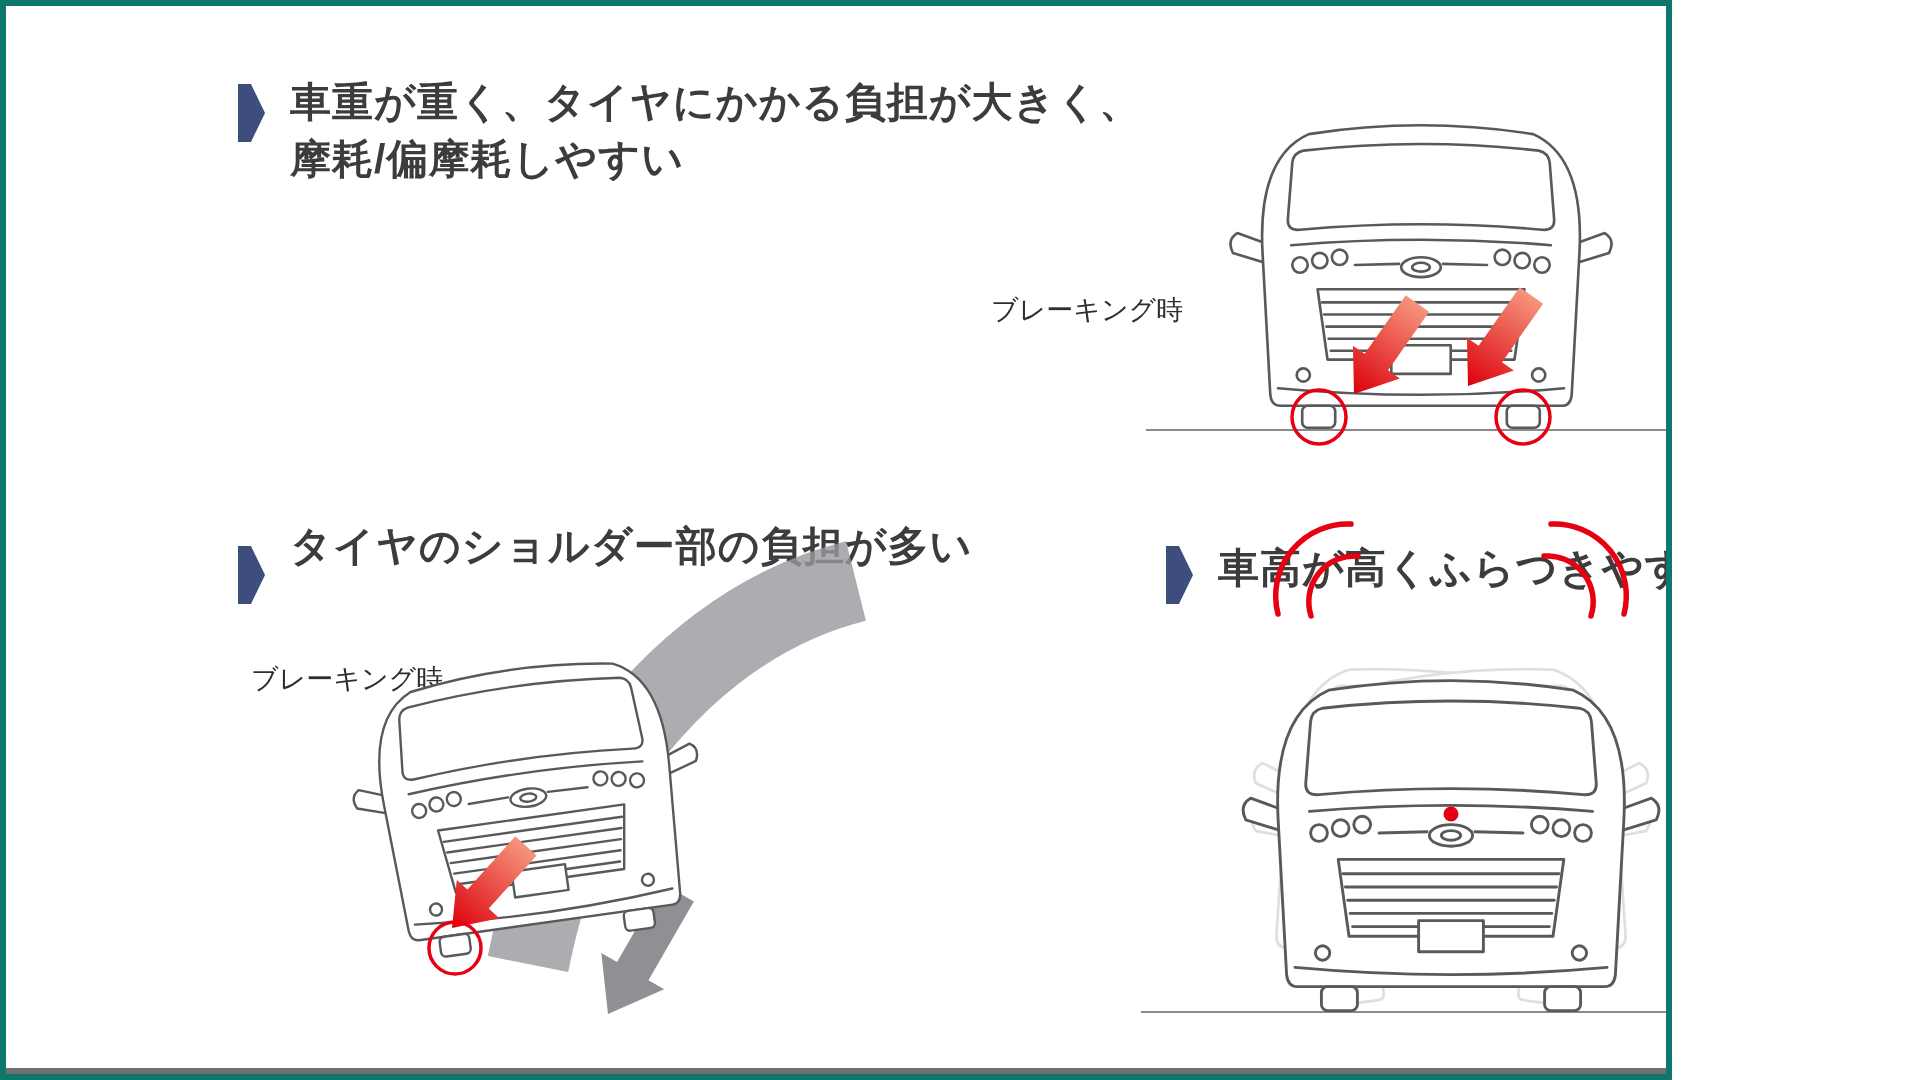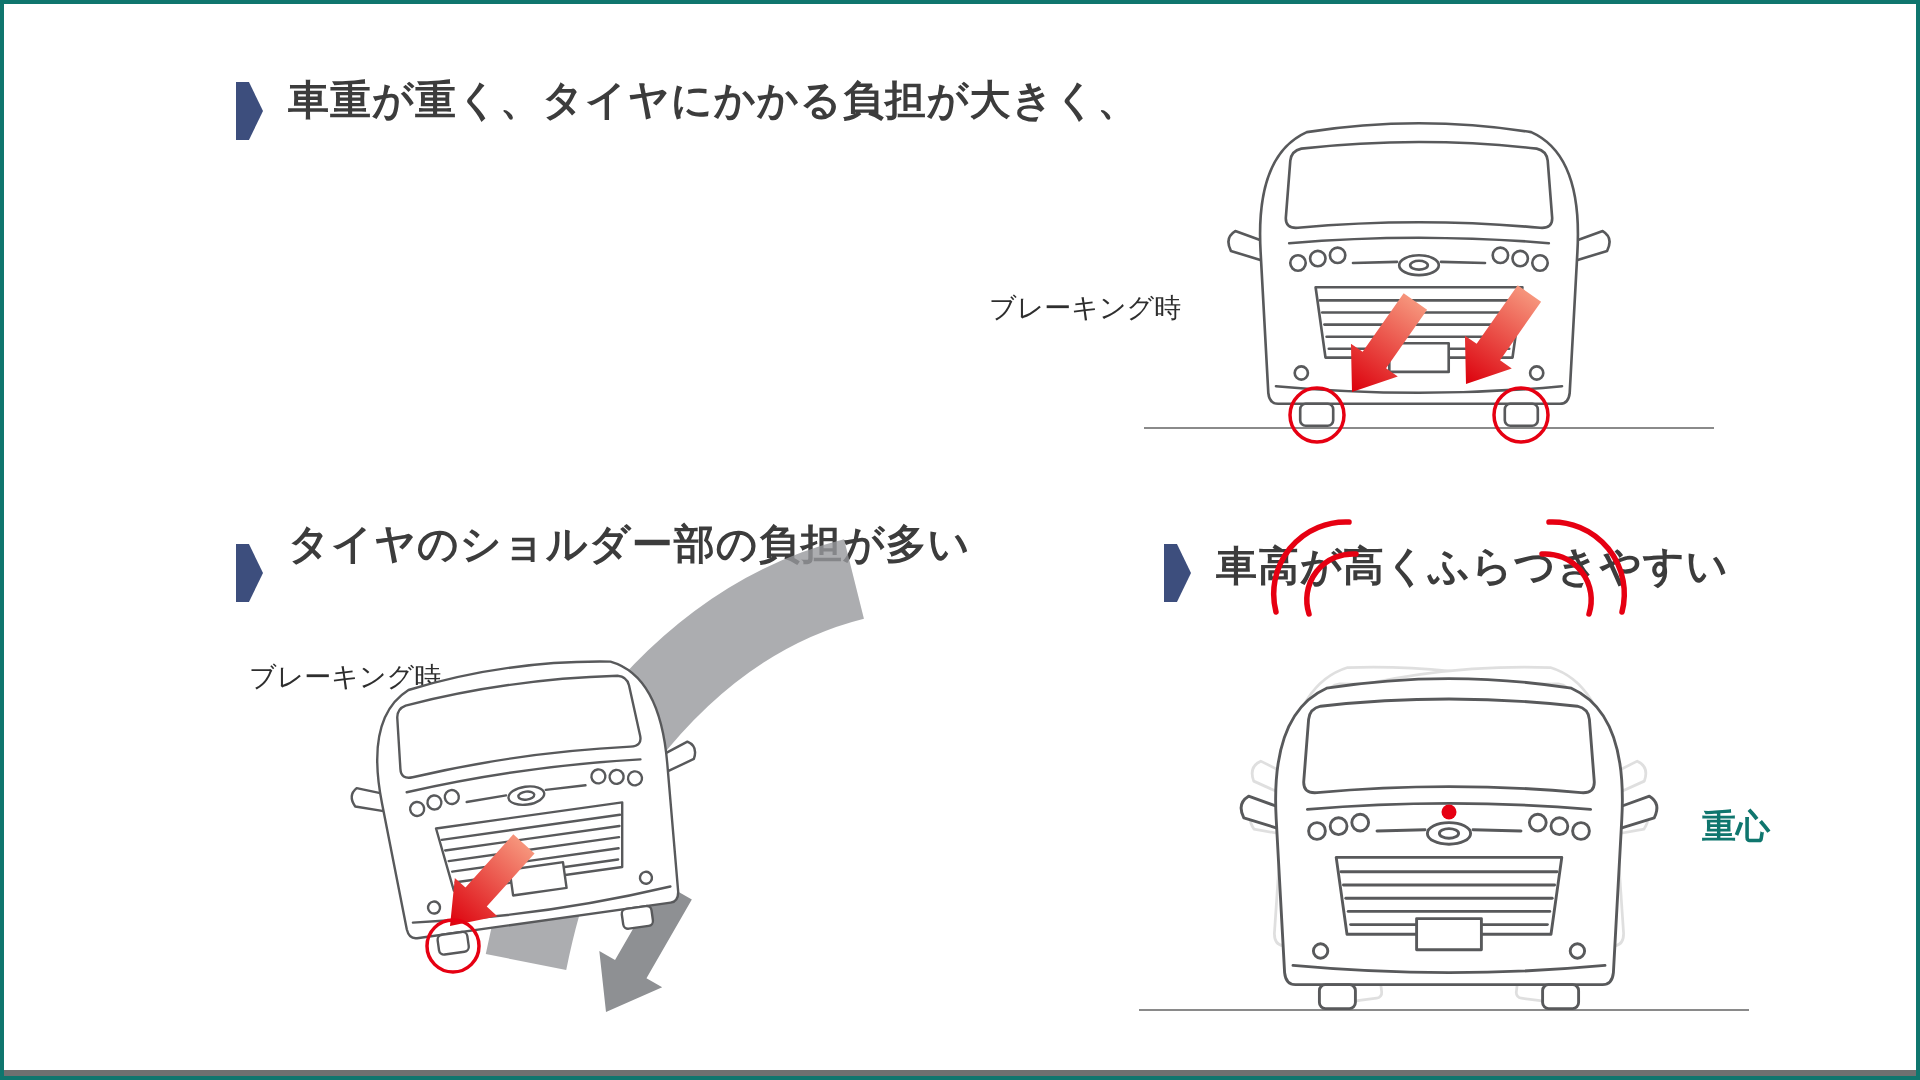--- a/index.html
+++ b/index.html
@@ -1,19 +1,19 @@
 <!DOCTYPE html>
 <html><head>
 <meta charset="utf-8">
 <style>
   *{margin:0;padding:0;box-sizing:border-box}
   html,body{width:1920px;height:1080px;background:#ffffff;
     font-family:"Liberation Sans","DejaVu Sans",sans-serif}
-  .page{position:relative;width:1920px;height:1080px;background:#fff;
-    border:4px solid #0f766e;overflow:hidden}
+  .page{position:relative;width:1672px;height:1080px;background:#fff;
+    border:6px solid #0f766e;overflow:hidden}
   .abs{position:absolute}
   .bullet{position:absolute;width:27px;height:58px;background:#3d4e7d;
     clip-path:polygon(0 0,48% 0,100% 50%,48% 100%,0 100%)}
   .heading{position:absolute;font-size:41px;font-weight:600;color:#3c3c3c;
     letter-spacing:1px;line-height:1.38;white-space:nowrap}
   .caption{position:absolute;font-size:27px;font-weight:400;color:#2e2e2e;
     white-space:nowrap}
   .cog{position:absolute;font-size:34px;font-weight:700;color:#0f766e;
     white-space:nowrap}
   .bottom-strip{position:absolute;left:0;right:0;bottom:0;height:6px;background:#6e7070}
@@ -60,20 +60,21 @@
           <rect x="92" y="298" width="30" height="20" rx="5" fill="#fff"></rect>
           <rect x="278" y="298" width="30" height="20" rx="5" fill="#fff"></rect>
         </g>
       </symbol>
     </defs>
   </svg>
 
   <span class="bullet" style="left:232px;top:78px"></span>
   <div class="heading" style="left:284px;top:68px">
     <div>車重が重く、タイヤにかかる負担が大きく、</div>
+    <div>摩耗/偏摩耗しやすい</div>
   </div>
 
   <div class="caption" style="left:985px;top:286px">ブレーキング時</div>
 
   <svg class="abs" style="left:1140px;top:72px" width="570" height="400" viewBox="0 0 570 400">
     <line x1="0" y1="352" x2="570" y2="352" stroke="#8a8a8a" stroke-width="2"></line>
     <use href="#car-front" x="55" y="0" width="440" height="363" color="#58595b"></use>
     <use href="#arrow-shape" transform="translate(208,316) rotate(35) scale(1.3)" fill="url(#redGrad)"></use>
     <use href="#arrow-shape" transform="translate(322,308) rotate(35) scale(1.3)" fill="url(#redGrad)"></use>
     <circle cx="173" cy="339" r="27" fill="none" stroke="#e60012" stroke-width="3.5"></circle>

